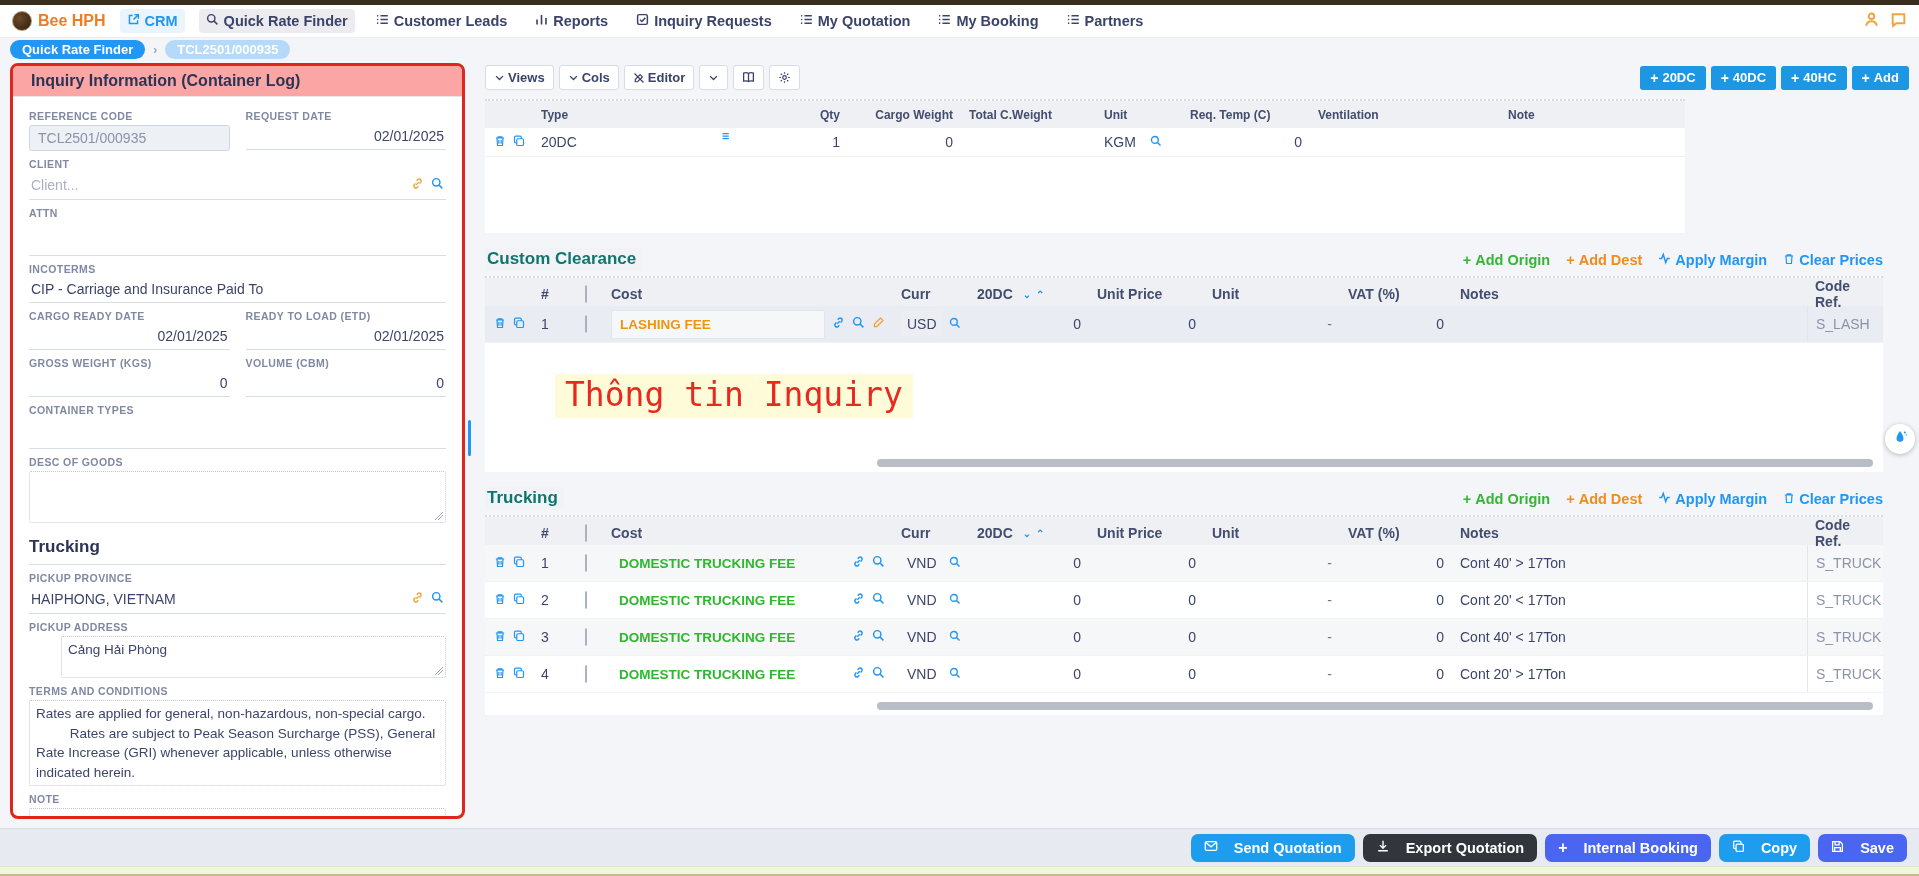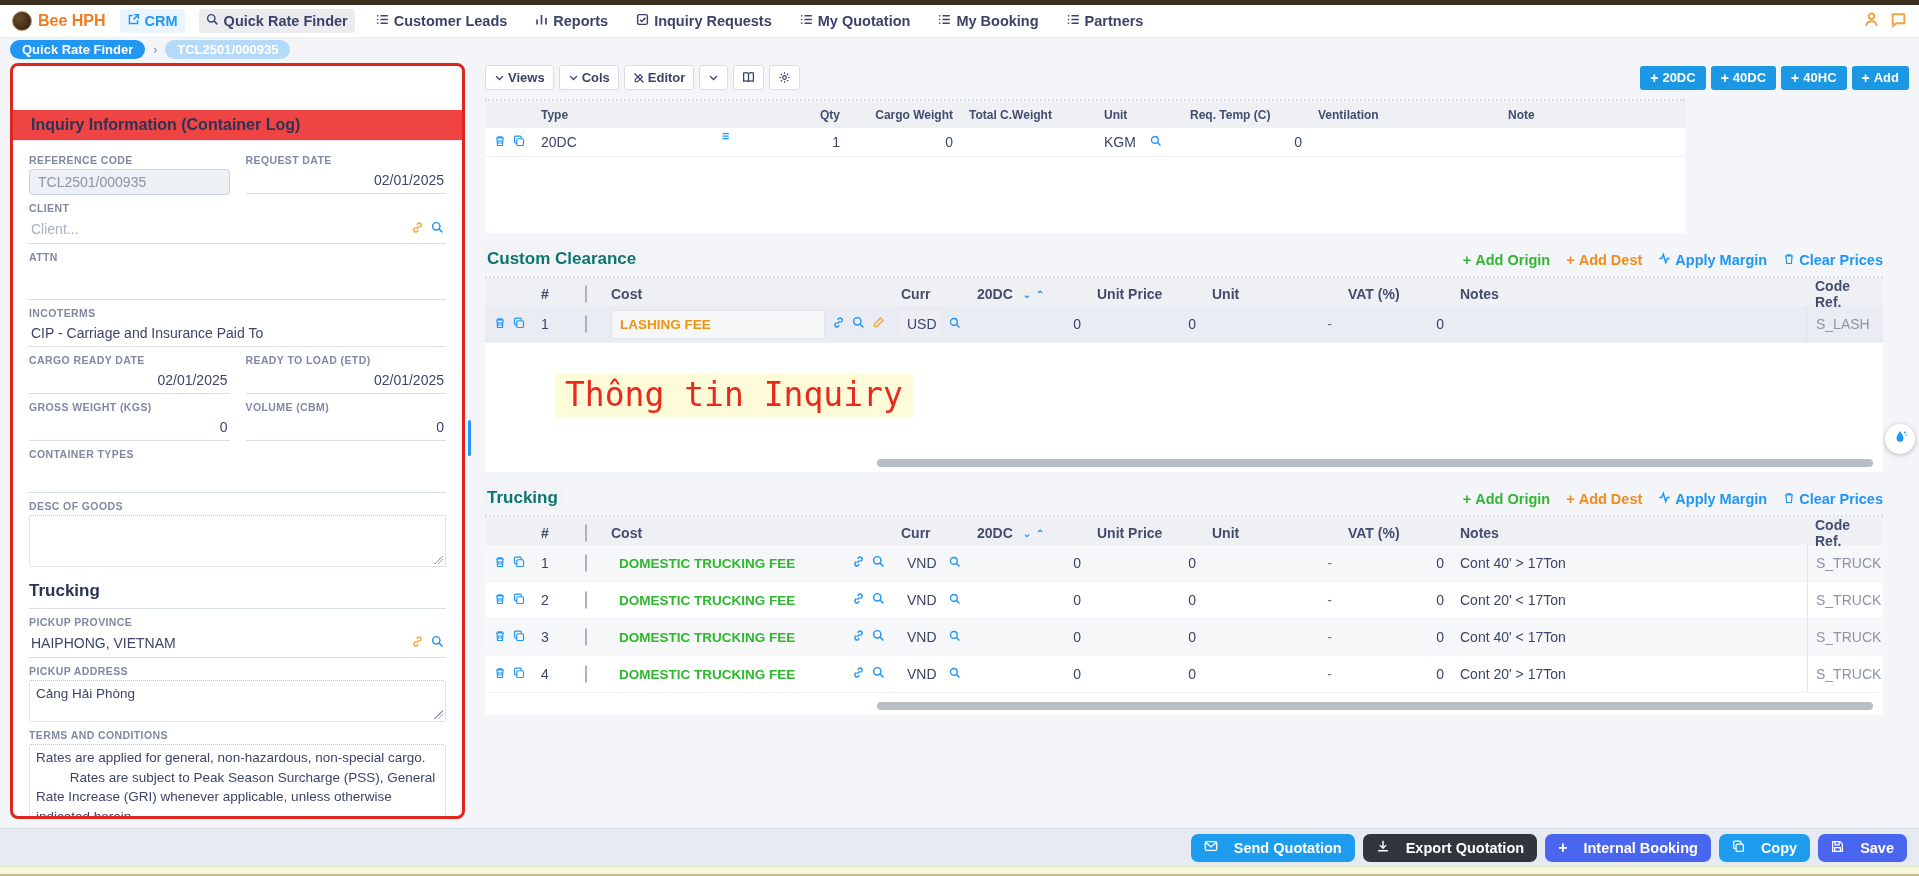--- a/index.html
+++ b/index.html
@@ -23,21 +23,21 @@
   .crumb-pill { font-size:13px; font-weight:700; color:#fff; padding:2px 12px; border-radius:11px; }
   .crumb-root { background:#2196f3; }
   .crumb-sep { color:#9aa3b8; font-size:12px; font-weight:700; }
   .crumb-current { background:#b5d9f8; }
 
   
   .main { flex:1; display:flex; align-items:flex-start; overflow:hidden; }
 
   
   .inquiry-card { width:455px; height:756px; margin:2px 0 0 10px; background:#fff; border:3px solid #e0251e; border-radius:8px; overflow:hidden; flex:none; }
-  .inquiry-title { background:#ef4444; border-bottom:1px solid #e3e6ec; padding:6px 18px; font-size:16px; font-weight:800; color:#2b3455;margin-top:44px; }
+  .inquiry-title { background:#fca5a5; border-bottom:1px solid #e3e6ec; padding:6px 18px; font-size:16px; font-weight:800; color:#2b3455; }
   .inquiry-body { padding:6px 16px 0 16px; }
   .f-label { font-size:10.5px; font-weight:700; color:#8089a3; letter-spacing:.4px; margin:7px 0 3px; }
   .f-value { font-size:14px; color:#3c4569; border-bottom:1px solid #d9dde6; padding:3px 2px 5px; min-height:24px; }
   .f-value.right { text-align:right; }
   .f-row2 { display:flex; gap:16px; }
   .f-row2 > div { flex:1; min-width:0; }
   .f-input-ro { background:#edf0f5; border:1px solid #ccd5e6; border-radius:3px; color:#8a93a8; font-size:14px; padding:4px 8px; }
   .f-with-icons { display:flex; align-items:center; border-bottom:1px solid #d9dde6; padding:3px 2px 5px; }
   .f-with-icons .txt { flex:1; font-size:14px; }
   .placeholder { color:#aab1c2; }
@@ -277,21 +277,21 @@
                 <path d="M7 4.5l1.5-1.5a2.5 2.5 0 013.5 3.5L10.5 8"></path>
                 <path d="M9 11.5L7.5 13a2.5 2.5 0 01-3.5-3.5L5.5 8"></path>
               </svg></span>
           <span><svg width="13" height="13" viewBox="0 0 16 16" fill="none" stroke="#2196f3" stroke-width="1.8">
                 <circle cx="6.5" cy="6.5" r="4.5"></circle>
                 <path d="M10 10l4 4"></path>
               </svg></span>
         </span>
       </div>
       <div class="f-label">PICKUP ADDRESS</div>
-      <div class="f-textarea resizable" style="min-height:42px;">Cảng Hải Phòng</div>
+      <div class="f-textarea resizable" style="min-height:42px;margin-left:32px;">Cảng Hải Phòng</div>
       <div class="f-label">TERMS AND CONDITIONS</div>
       <div class="f-textarea" style="min-height:60px;">Rates are applied for general, non-hazardous, non-special cargo.
          Rates are subject to Peak Season Surcharge (PSS), General Rate Increase (GRI) whenever applicable, unless otherwise indicated herein.</div>
       <div class="f-label">NOTE</div>
       <div class="f-textarea" style="min-height:58px;">The price quote is temporarily calculated in USD, will be converted into VND at exchange rate of Vietcombank on date of invoice.
          Rates are subjects to all arising charges during shipment handling</div>
     </div>
   </div>
 
   <div class="right-col">

